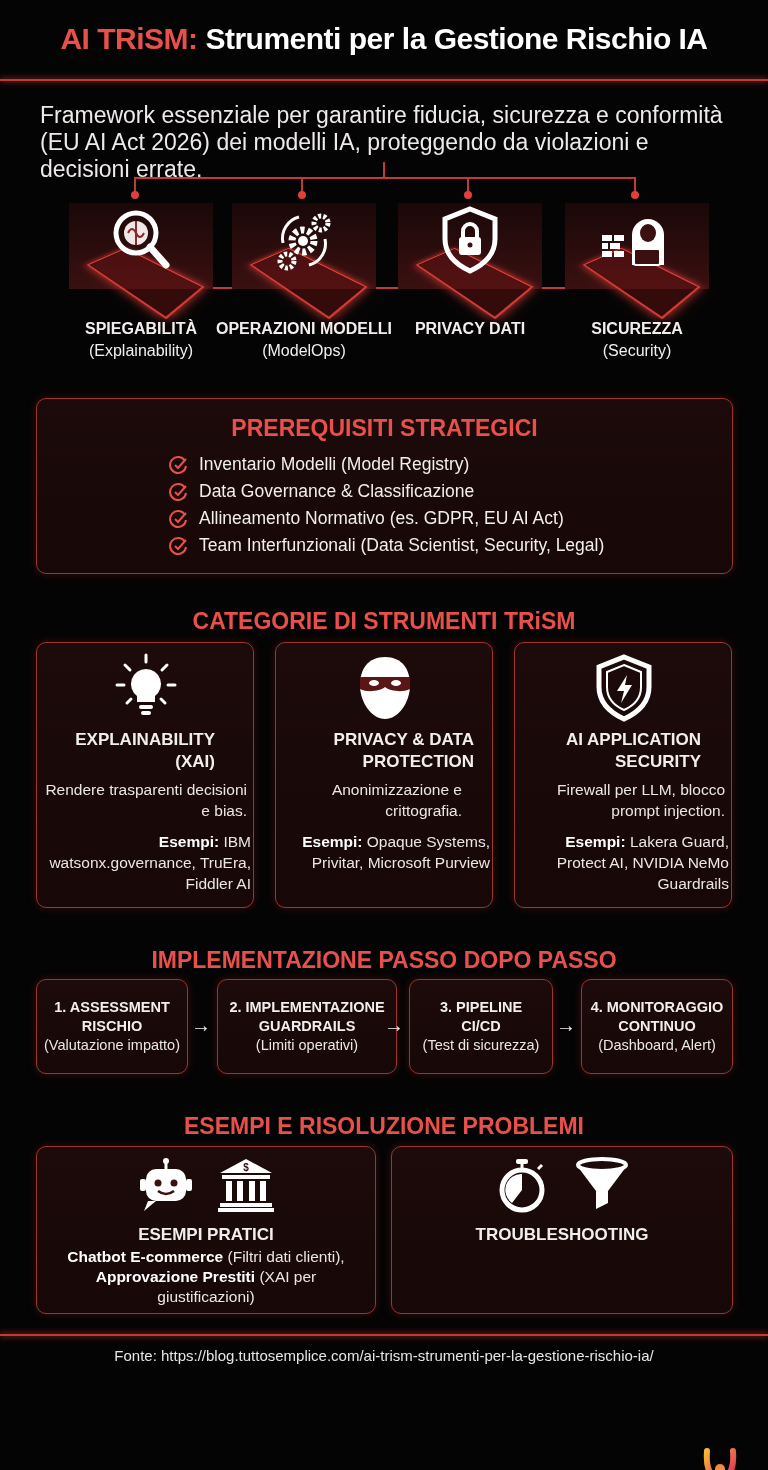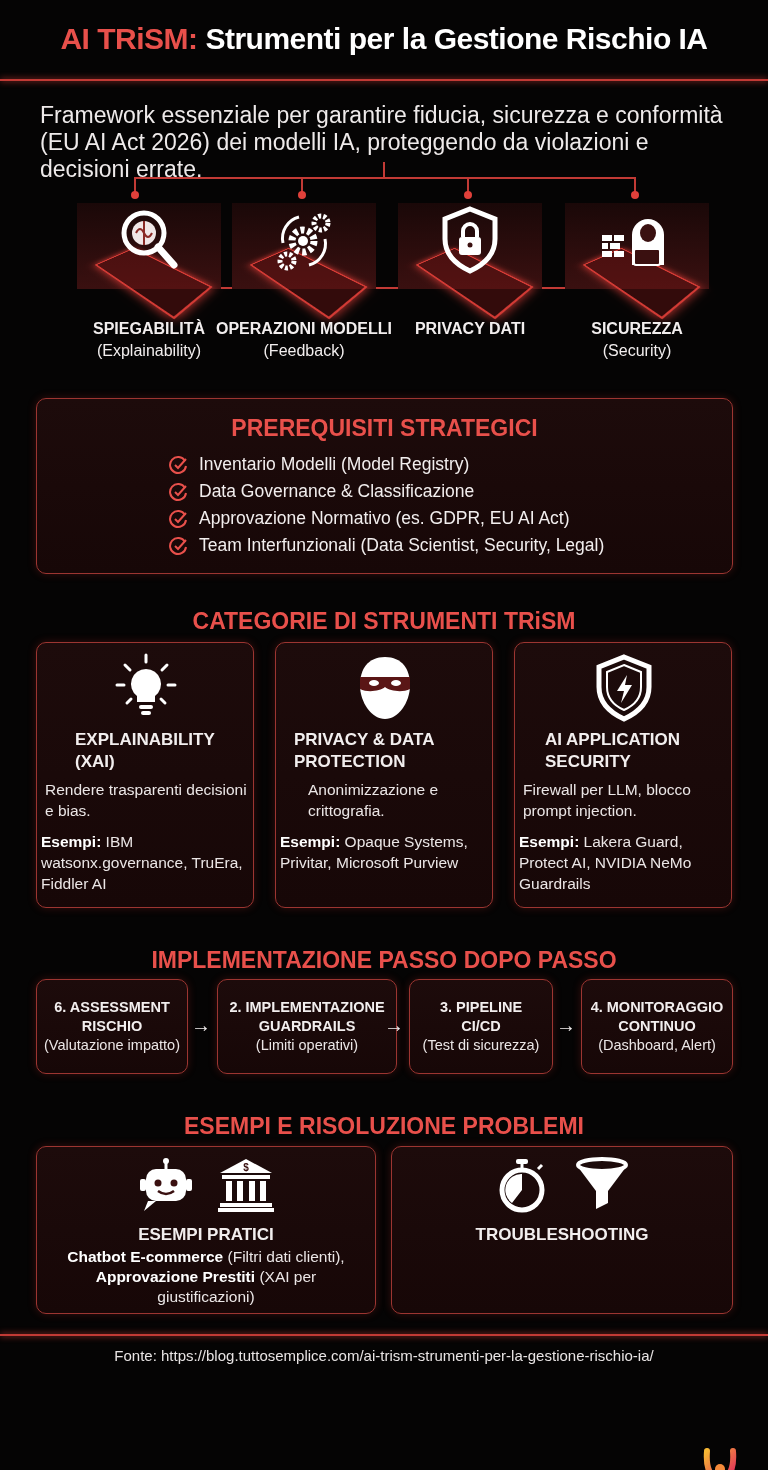--- a/index.html
+++ b/index.html
@@ -31,21 +31,21 @@
   .card { position: absolute; border: 1.5px solid #9c3531; border-radius: 10px; background: linear-gradient(180deg, #1d0b0b 0%, #170707 100%); box-shadow: 0 0 8px rgba(200,50,45,0.25); }
 
   .prereq { top: 398px; left: 36px; width: 697px; height: 176px; }
   .prereq-title { position: absolute; top: 16px; left: 0; width: 100%; text-align: center; color: #e8504b; font-size: 23px; font-weight: bold; }
   .prereq-list { position: absolute; top: 52px; left: 132px; list-style: none; }
   .prereq-list li { display: flex; align-items: center; height: 27px; font-size: 17.5px; color: #f2eeee; }
   .prereq-list li svg { width: 20px; height: 20px; margin-right: 10px; }
 
   .section-title { position: absolute; left: 0; width: 768px; text-align: center; color: #e8504b; font-size: 23px; font-weight: bold; margin-top: 10px; }
 
-  .cat { top: 642px; width: 218px; height: 266px; text-align: left; }
+  .cat { top: 642px; width: 218px; height: 266px; text-align: right; }
   .cat .icon { position: absolute; top: 10px; left: 74px; width: 70px; height: 70px; }
   .cat .name { position: absolute; top: 86px; left: 0; width: 100%; font-size: 17px; font-weight: bold; line-height: 22px; }
   .cat .desc { position: absolute; top: 136px; left: 8px; width: 202px; font-size: 15.5px; line-height: 21px; color: #ebe6e6; }
   .cat .ex { position: absolute; top: 188px; left: 4px; width: 210px; font-size: 15.5px; line-height: 21px; color: #ebe6e6; }
   .cat .ex b { color: #ffffff; }
 
   .step { top: 979px; height: 95px; text-align: center; display: flex; flex-direction: column; justify-content: center; }
   .step .s-title { font-size: 14.5px; font-weight: bold; line-height: 19px; }
   .step .s-sub { font-size: 14.5px; line-height: 19px; color: #ebe6e6; }
   .arrow { position: absolute; top: 1014px; font-size: 20px; color: #f2eeee; }
@@ -78,21 +78,21 @@
 <div class="tree-dot" style="left:131px"></div>
 <div class="tree-dot" style="left:298px"></div>
 <div class="tree-dot" style="left:464px"></div>
 <div class="tree-dot" style="left:631px"></div>
 
 <div class="pillars">
   <div class="pillar-link" style="left:142px"></div>
   <div class="pillar-link" style="left:309px"></div>
   <div class="pillar-link" style="left:475px"></div>
 
-  <div class="pillar" style="left:12px">
+  <div class="pillar" style="left:4px">
     <div class="tile"></div>
     <div class="diamond"></div>
     <svg class="icon" viewBox="0 0 70 70">
       <circle cx="30" cy="28" r="20" fill="none" stroke="#fff" stroke-width="5"></circle>
       <circle cx="30" cy="28" r="12" fill="#f0e6e6"></circle>
       <path d="M22 28 q4 -8 8 0 q4 8 8 0 M30 16 v24" stroke="#8a2a26" stroke-width="2" fill="none"></path>
       <line x1="44" y1="42" x2="60" y2="60" stroke="#fff" stroke-width="7" stroke-linecap="round"></line>
     </svg>
     <div class="label"><b>SPIEGABILITÀ</b><br><span>(Explainability)</span></div>
   </div>
@@ -102,21 +102,21 @@
     <div class="diamond"></div>
     <svg class="icon" viewBox="0 0 70 70">
       <circle cx="34" cy="36" r="11" fill="none" stroke="#fff" stroke-width="7" stroke-dasharray="4 3"></circle>
       <circle cx="34" cy="36" r="5" fill="#fff"></circle>
       <circle cx="52" cy="18" r="7" fill="none" stroke="#fff" stroke-width="5" stroke-dasharray="3 2"></circle>
       <circle cx="18" cy="56" r="7" fill="none" stroke="#fff" stroke-width="5" stroke-dasharray="3 2"></circle>
       <path d="M14 38 A22 22 0 0 1 30 12" stroke="#fff" stroke-width="3" fill="none"></path>
       <path d="M56 34 A22 22 0 0 1 40 60" stroke="#fff" stroke-width="3" fill="none"></path>
     </svg>
     <div class="label" style="font-weight:bold">OPERAZIONI MODELLI</div>
-    <div class="label" style="top:145px">(Feedback)</div>
+    <div class="label" style="top:145px">(ModelOps)</div>
   </div>
 
   <div class="pillar" style="left:333px">
     <div class="tile"></div>
     <div class="diamond"></div>
     <svg class="icon" viewBox="0 0 70 70">
       <path d="M35 4 L60 14 V34 C60 50 48 60 35 66 C22 60 10 50 10 34 V14 Z" fill="none" stroke="#fff" stroke-width="5"></path>
       <rect x="24" y="32" width="22" height="18" rx="3" fill="#fff"></rect>
       <path d="M28 32 v-6 a7 7 0 0 1 14 0 v6" stroke="#fff" stroke-width="4" fill="none"></path>
       <circle cx="35" cy="40" r="2.5" fill="#3a1010"></circle>
@@ -159,21 +159,21 @@
           <path d="M16 6 A8 8 0 1 0 17 11" fill="none" stroke="#e8504b" stroke-width="2"></path>
           <path d="M6 10 l3 3 l8 -9" fill="none" stroke="#e8504b" stroke-width="2"></path>
         </svg>
         <span>Data Governance &amp; Classificazione</span>
       </li>
     <li>
         <svg viewBox="0 0 20 20">
           <path d="M16 6 A8 8 0 1 0 17 11" fill="none" stroke="#e8504b" stroke-width="2"></path>
           <path d="M6 10 l3 3 l8 -9" fill="none" stroke="#e8504b" stroke-width="2"></path>
         </svg>
-        <span>Approvazione Normativo (es. GDPR, EU AI Act)</span>
+        <span>Allineamento Normativo (es. GDPR, EU AI Act)</span>
       </li>
     <li>
         <svg viewBox="0 0 20 20">
           <path d="M16 6 A8 8 0 1 0 17 11" fill="none" stroke="#e8504b" stroke-width="2"></path>
           <path d="M6 10 l3 3 l8 -9" fill="none" stroke="#e8504b" stroke-width="2"></path>
         </svg>
         <span>Team Interfunzionali (Data Scientist, Security, Legal)</span>
       </li>
   </ul>
 </div>
@@ -219,21 +219,21 @@
     <path d="M38 22 L28 38 H35 L32 50 L43 32 H36 Z" fill="#fff"></path>
   </svg>
   <div class="name" style="padding:0 30px">AI APPLICATION SECURITY</div>
   <div class="desc">Firewall per LLM, blocco prompt injection.</div>
   <div class="ex"><b>Esempi:</b><span> Lakera Guard, Protect AI, NVIDIA NeMo Guardrails</span></div>
 </div>
 
 <div class="section-title" style="top:937px">IMPLEMENTAZIONE PASSO DOPO PASSO</div>
 
 <div class="card step" style="left:36px; width:152px">
-  <div class="s-title" style="padding:0 16px">6. ASSESSMENT RISCHIO</div>
+  <div class="s-title" style="padding:0 16px">1. ASSESSMENT RISCHIO</div>
   <div class="s-sub">(Valutazione impatto)</div>
 </div>
 <div class="arrow" style="left:191px">→</div>
 <div class="card step" style="left:217px; width:180px">
   <div class="s-title">2. IMPLEMENTAZIONE GUARDRAILS</div>
   <div class="s-sub">(Limiti operativi)</div>
 </div>
 <div class="arrow" style="left:384px">→</div>
 <div class="card step" style="left:409px; width:144px">
   <div class="s-title" style="padding:0 28px">3. PIPELINE CI/CD</div>

